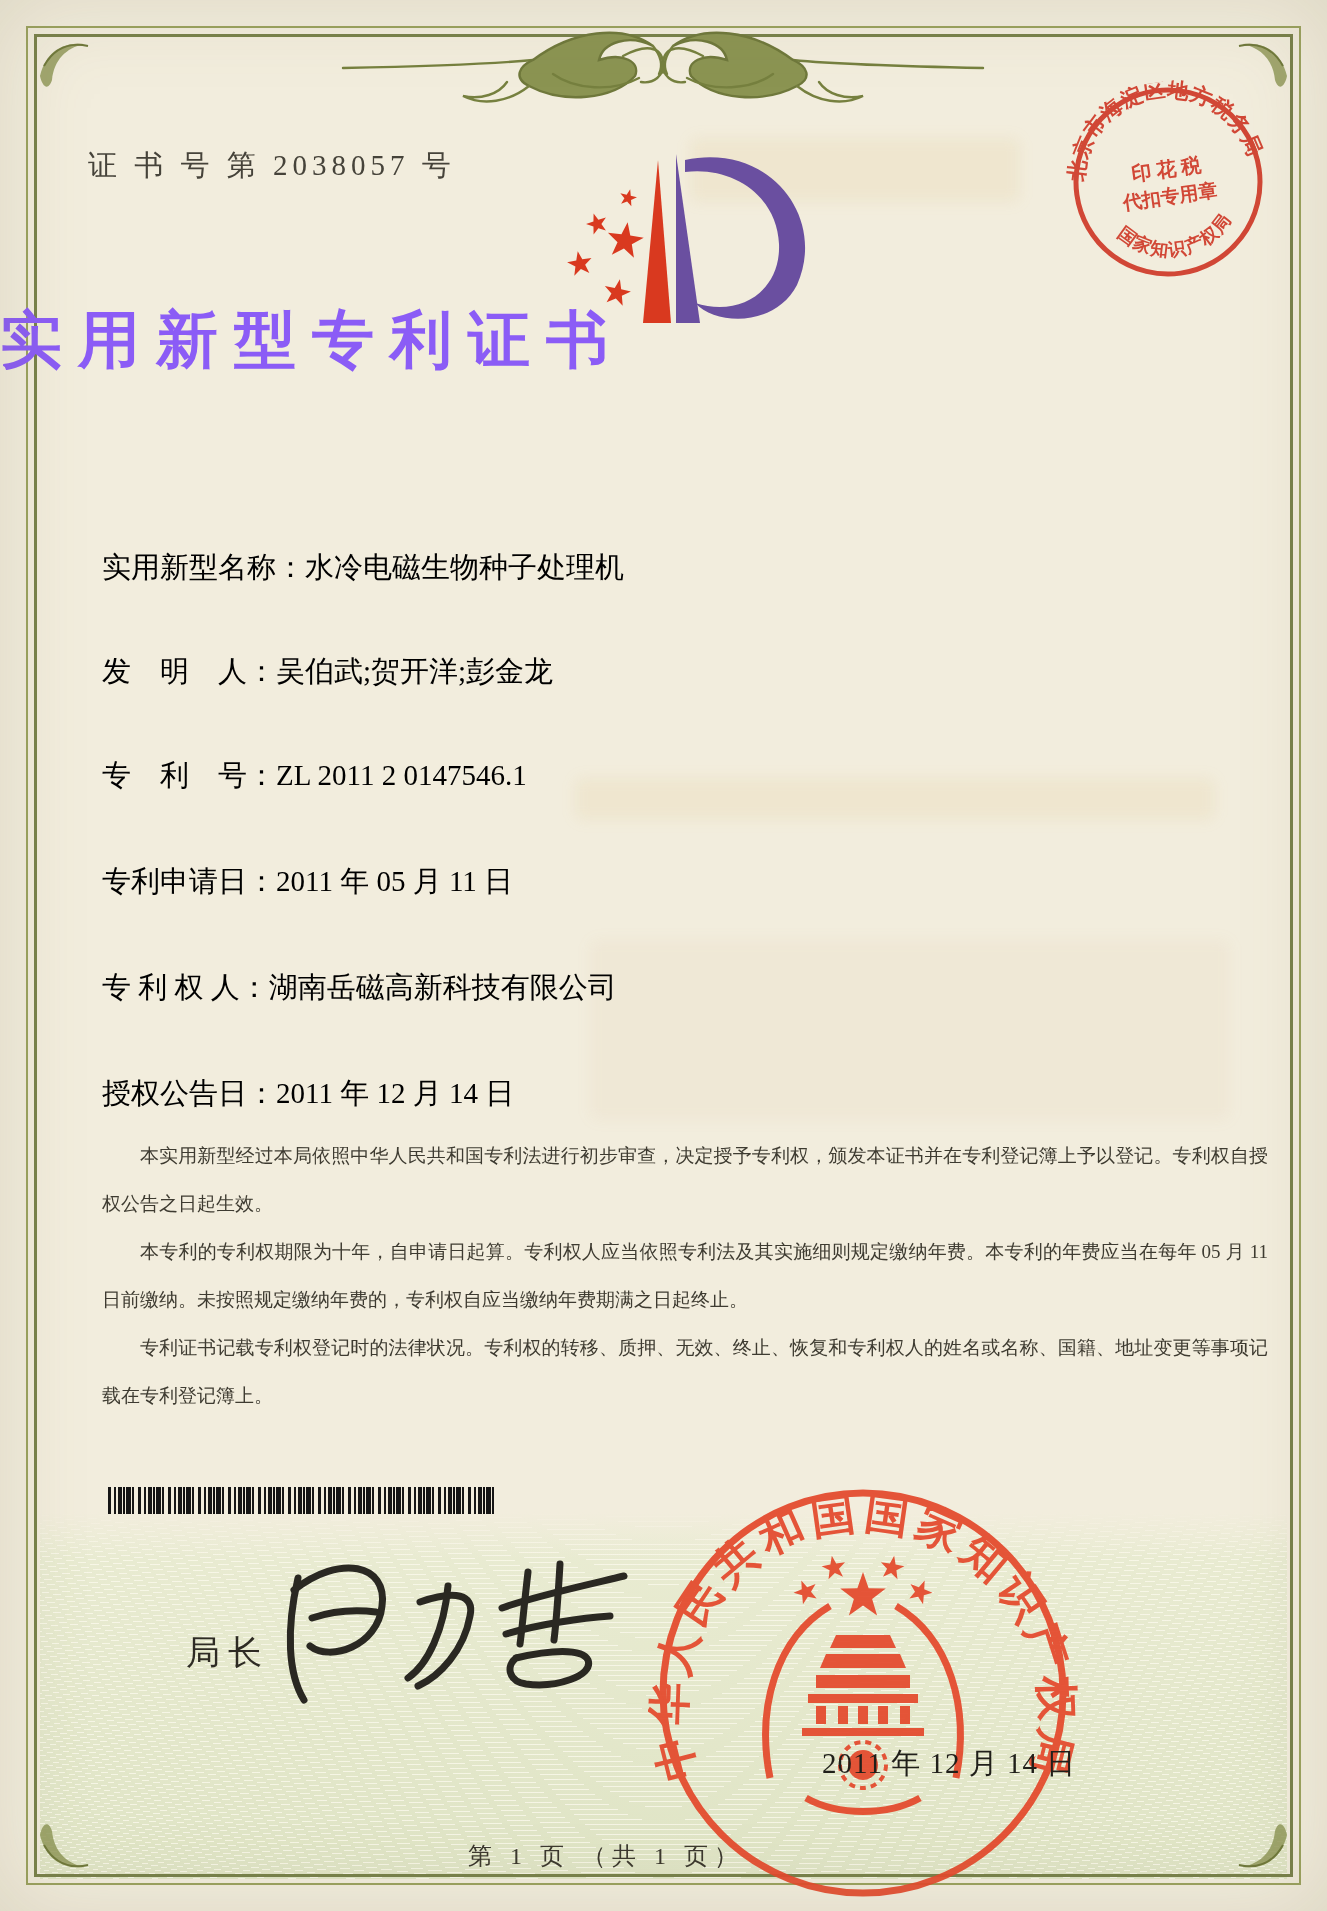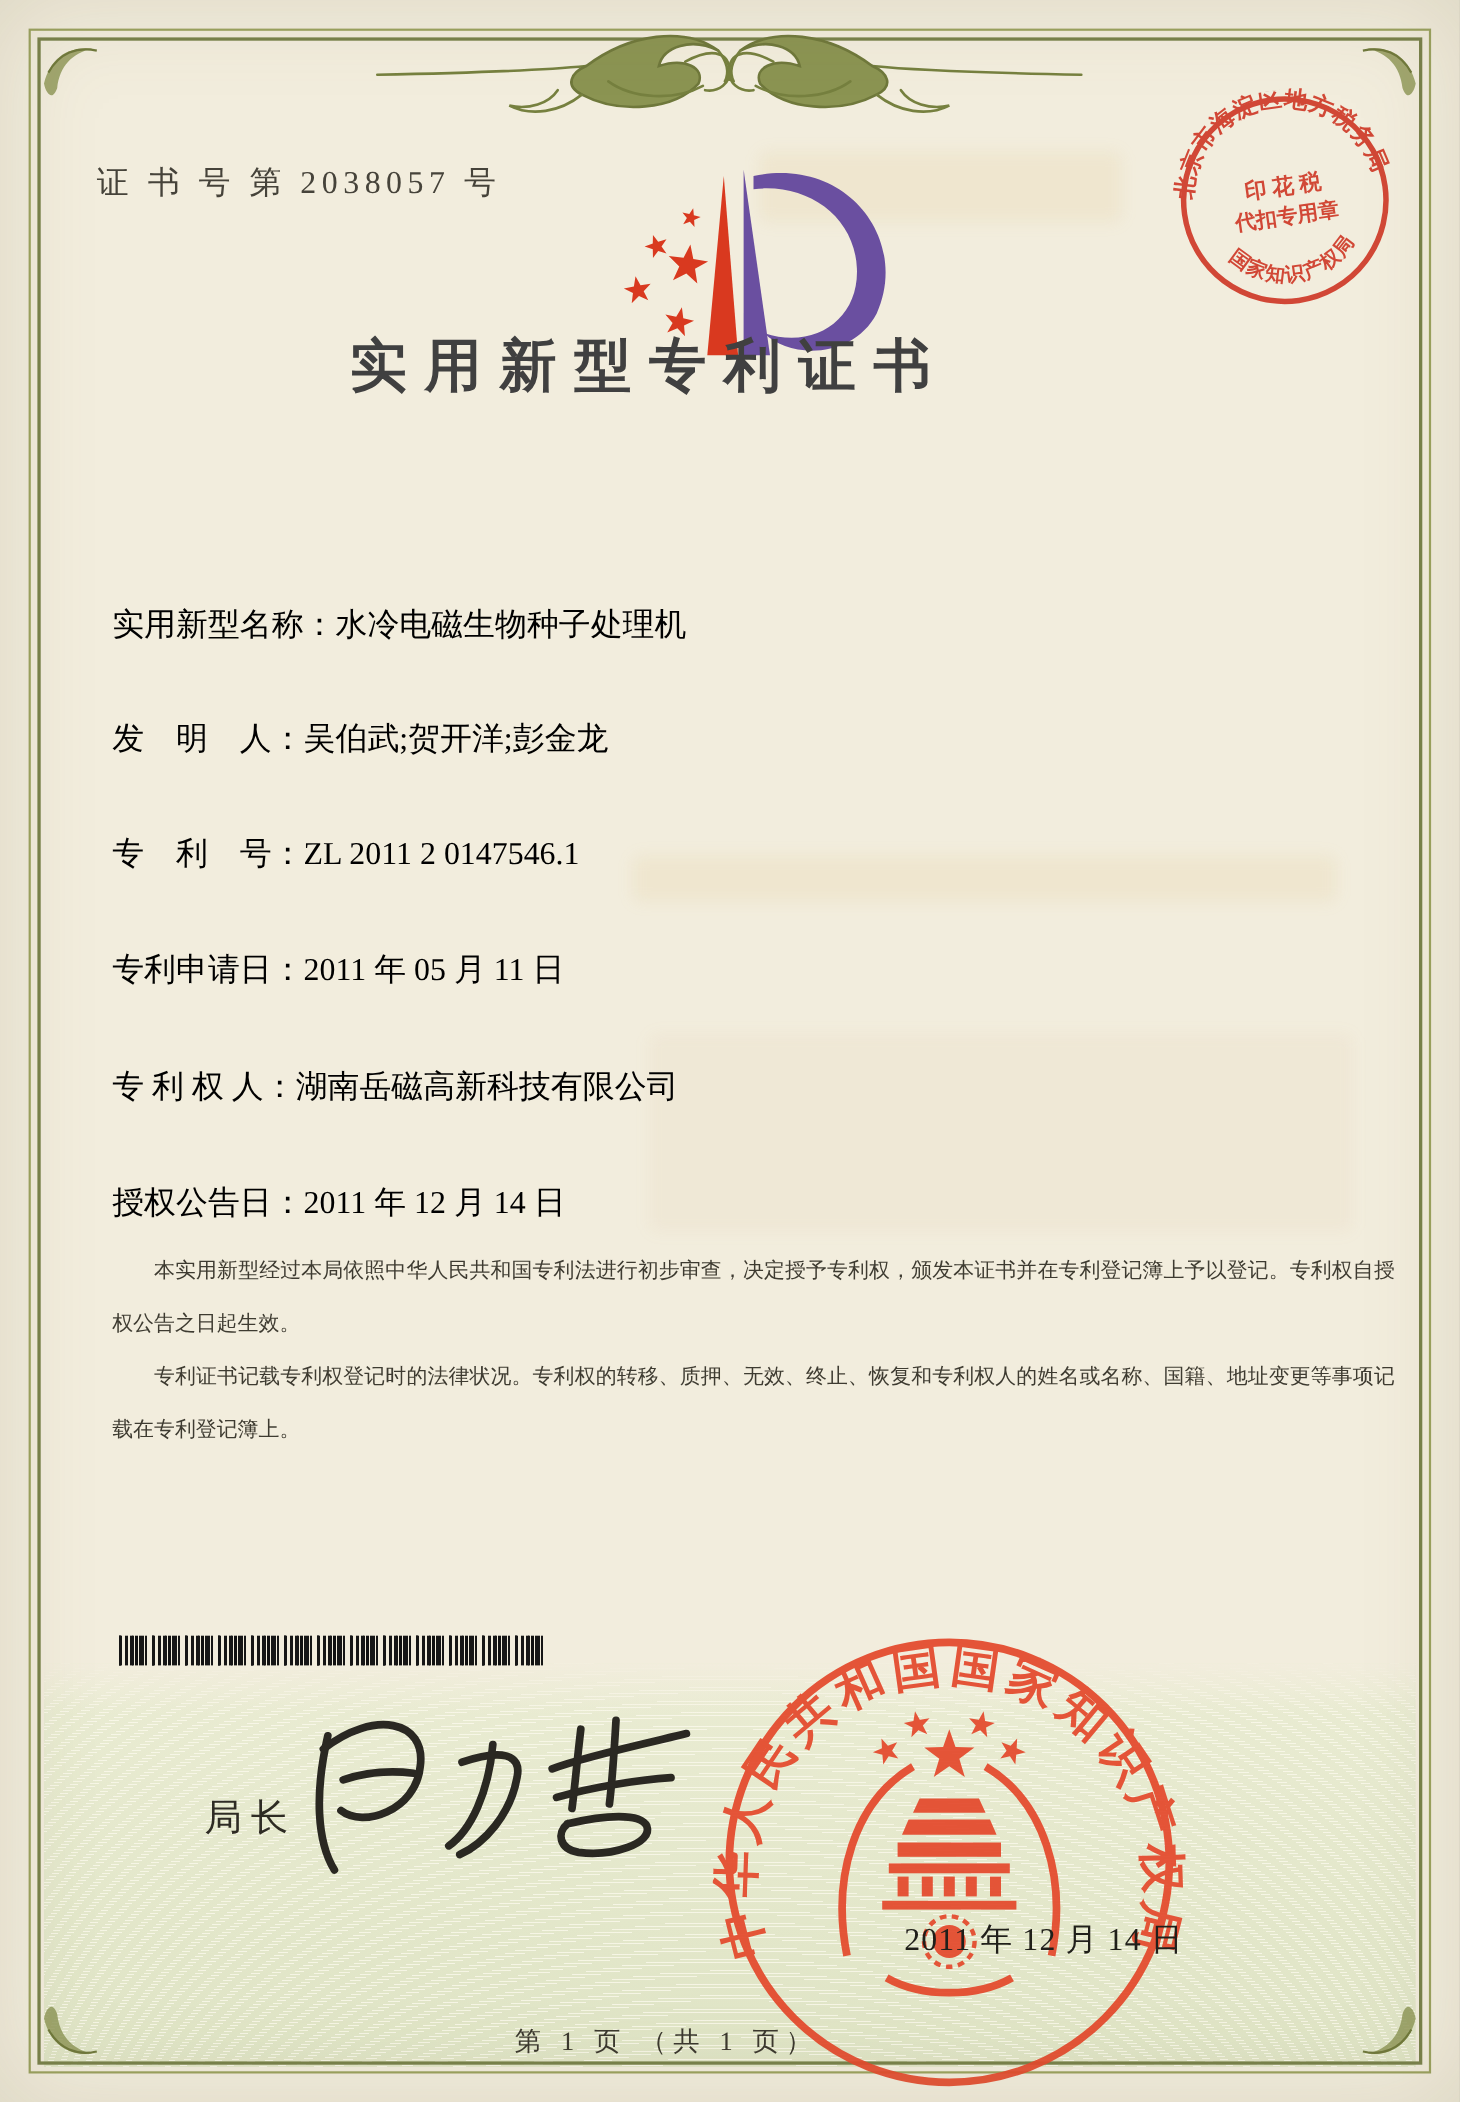--- a/index.html
+++ b/index.html
@@ -31,22 +31,22 @@
     background:linear-gradient(180deg,#f2eddd, rgba(242,237,221,0));
   }
   
   .ghost{position:absolute;filter:blur(7px);border-radius:8px;pointer-events:none;}
   .g1{left:690px;top:138px;width:330px;height:64px;background:rgba(212,178,88,.10);}
   .g2{left:575px;top:778px;width:640px;height:42px;background:rgba(212,178,88,.10);}
   .g3{left:590px;top:940px;width:640px;height:180px;background:rgba(206,150,96,.06);}
   
   .cert-no{position:absolute;left:88px;top:146px;font-size:29px;letter-spacing:5px;color:#46433a;}
   .title{
-    position:absolute;left:0;top:298px;width:1180px;text-align:center;
-    font-size:52px;font-weight:bold;letter-spacing:16px;color:#404040;
+    position:absolute;left:0;top:298px;width:1180px;text-align:left;
+    font-size:62px;font-weight:bold;letter-spacing:16px;color:#8b5cf6;
   }
   .field{position:absolute;left:102px;font-size:29px;color:#000000;white-space:nowrap;}
   .f1{top:548px;} .f2{top:652px;} .f3{top:756px;}
   .f4{top:862px;} .f5{top:968px;text-align:center;} .f6{top:1074px;}
   .paras{
     position:absolute;left:102px;top:1132px;width:1166px;
     font-size:19px;line-height:48px;text-align:justify;color:#3e3b31;
   }
   .paras p{margin:0;text-indent:2em;}
   
@@ -159,20 +159,21 @@
 
   <div class="field f1"><span>实用新型名称：</span><span>水冷电磁生物种子处理机</span></div>
   <div class="field f2"><span>发　明　人：</span><span>吴伯武;贺开洋;彭金龙</span></div>
   <div class="field f3"><span>专　利　号：</span><span>ZL 2011 2 0147546.1</span></div>
   <div class="field f4"><span>专利申请日：</span><span>2011 年 05 月 11 日</span></div>
   <div class="field f5"><span>专 利 权 人：</span><span>湖南岳磁高新科技有限公司</span></div>
   <div class="field f6"><span>授权公告日：</span><span>2011 年 12 月 14 日</span></div>
 
   <div class="paras">
     <p>本实用新型经过本局依照中华人民共和国专利法进行初步审查，决定授予专利权，颁发本证书并在专利登记簿上予以登记。专利权自授权公告之日起生效。</p>
+    <p>本专利的专利权期限为十年，自申请日起算。专利权人应当依照专利法及其实施细则规定缴纳年费。本专利的年费应当在每年 05 月 11 日前缴纳。未按照规定缴纳年费的，专利权自应当缴纳年费期满之日起终止。</p>
     <p>专利证书记载专利权登记时的法律状况。专利权的转移、质押、无效、终止、恢复和专利权人的姓名或名称、国籍、地址变更等事项记载在专利登记簿上。</p>
   </div>
 
   <div class="barcode"></div>
 
   <div class="sig-label">局长</div>
   <svg class="signature-svg" width="370" height="210" viewBox="0 0 370 210" aria-label="田力普">
     <g stroke="#2a2822" stroke-width="7" fill="none" stroke-linecap="round" stroke-linejoin="round">
       <path d="M30,40 C18,92 20,136 36,162"></path>
       <path d="M26,52 C72,16 120,26 114,68 C110,108 62,124 42,108"></path>

